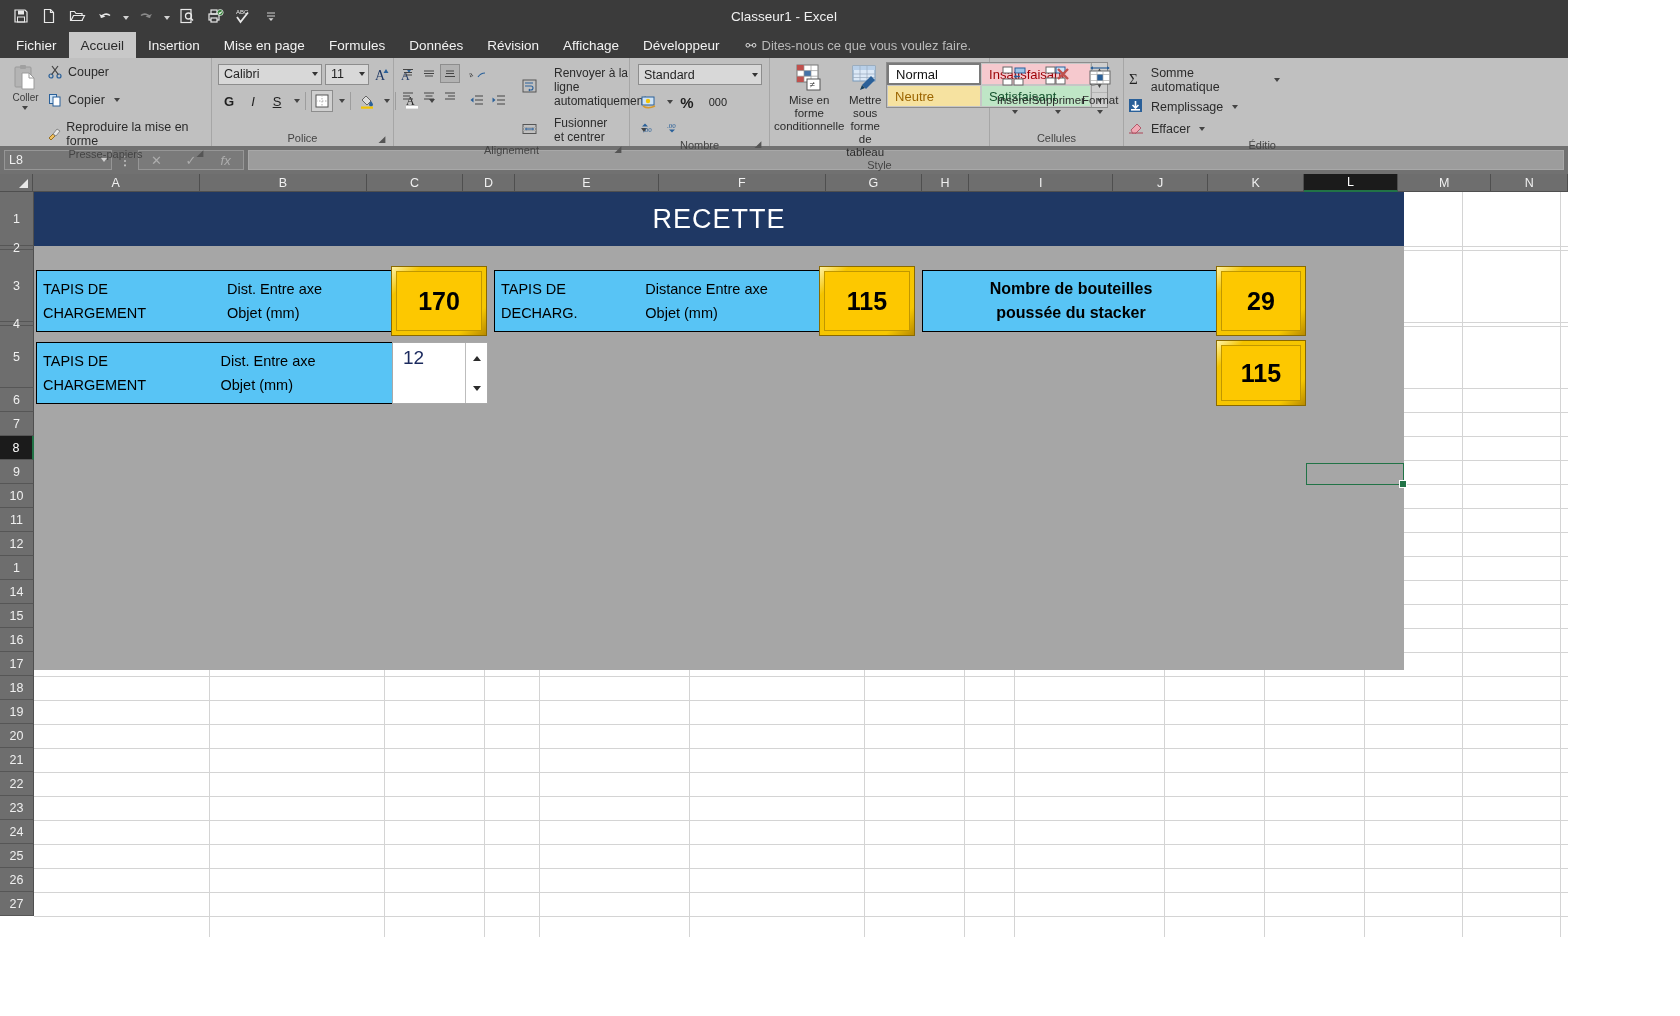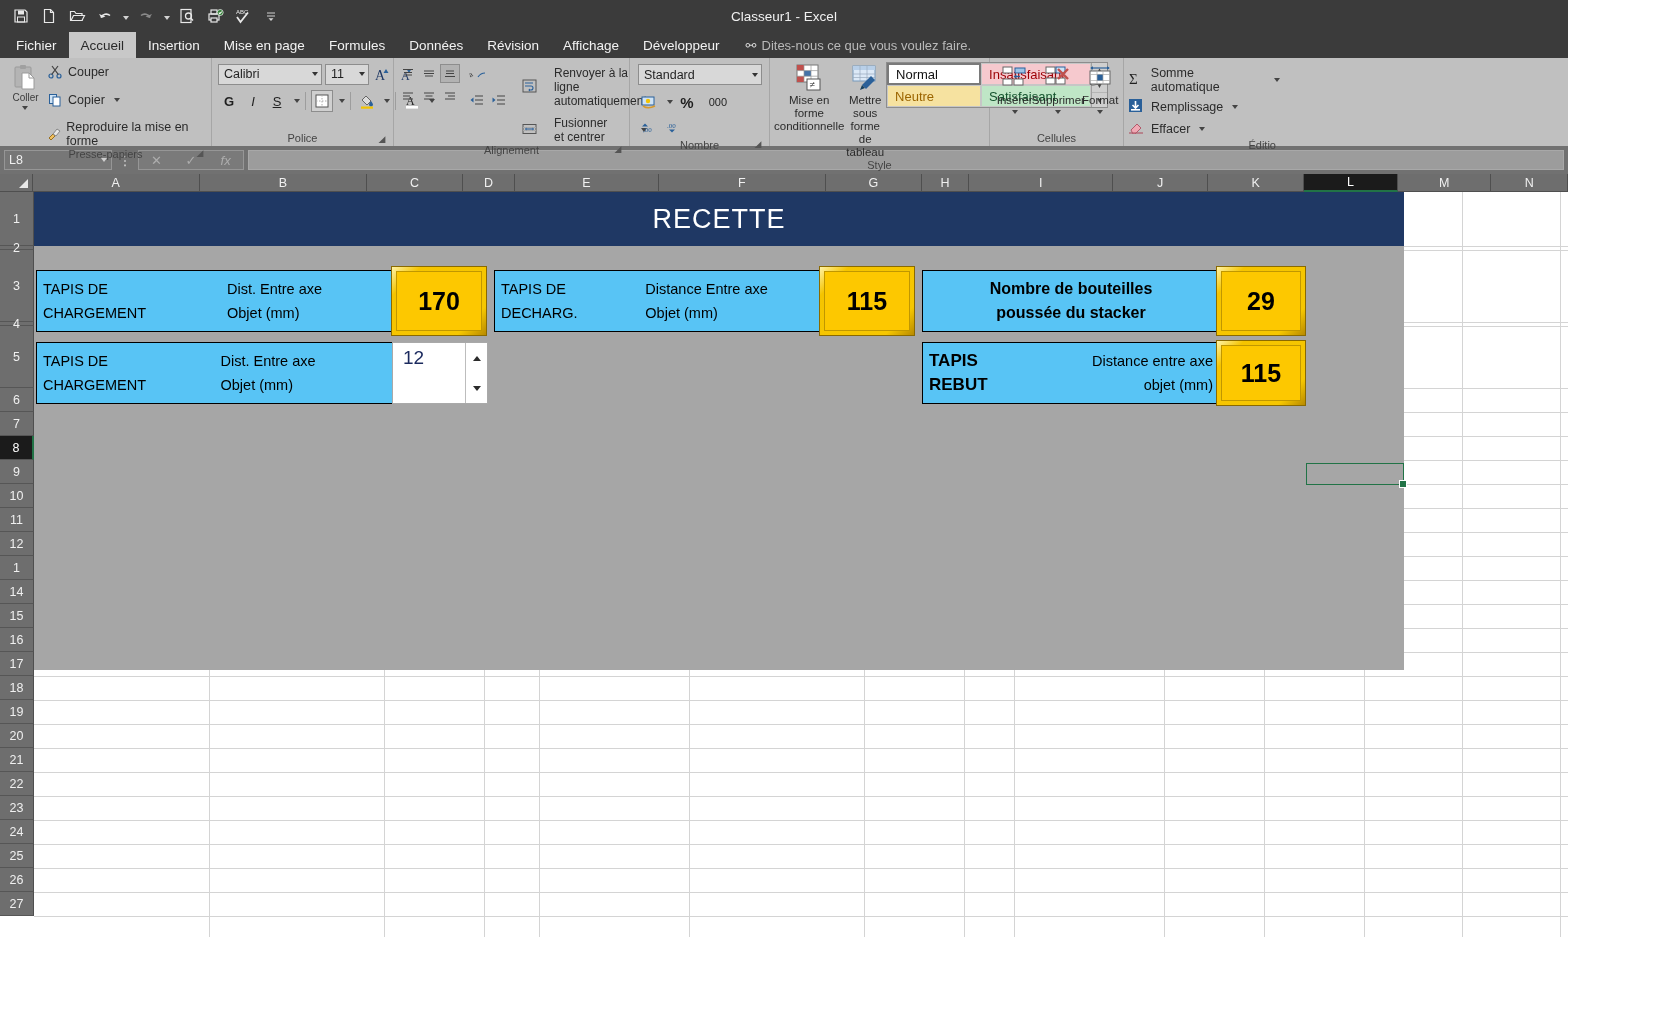--- a/index.html
+++ b/index.html
@@ -929,26 +929,20 @@
           <div class="spin-arrows">
             <div>
                 <span class="ar" style="border-top:none;border-bottom:5px solid #2b2b2b;"></span>
               </div>
             <div>
                 <span class="ar"></span>
               </div>
           </div>
         </div>
 
-        <div class="bluebox" style="left:888px;top:150px;width:298px;height:62px;">
-          <div class="bb-left bb-bold" style="width:40%;">TAPIS
-REBUT</div>
-          <div class="bb-rt" style="width:60%;padding-right:6px;">Distance entre axe
-objet (mm)</div>
-        </div>
         <div class="goldbox" style="left:1182px;top:148px;width:90px;height:66px;">
           <div class="goldinner">115</div>
         </div>
 
         <div class="selcell" style="left:1272px;top:271px;width:98px;height:22px;"></div>
       </div>
     </div>
   </div>
 
 </div>

